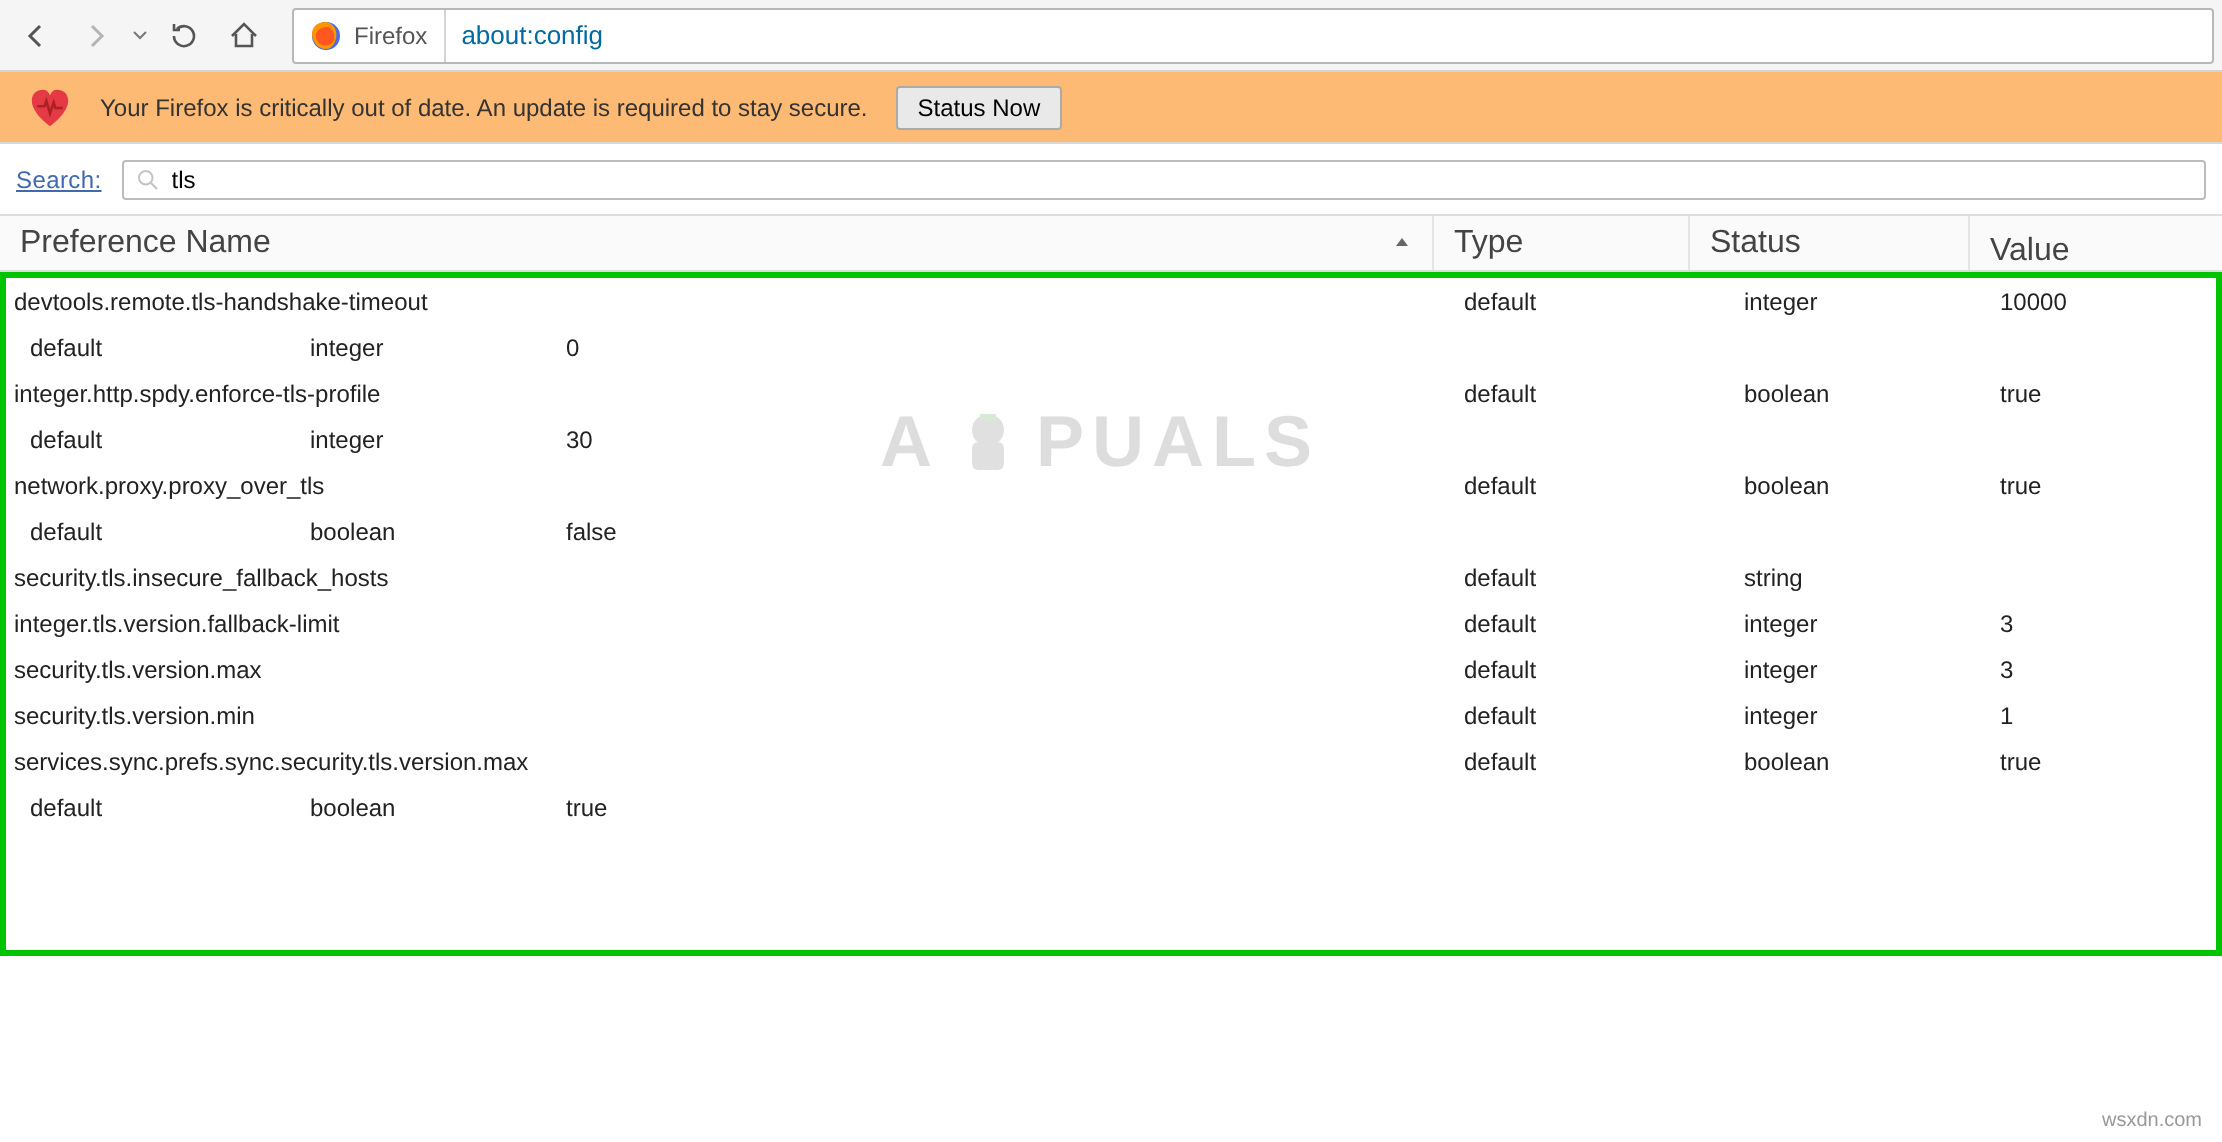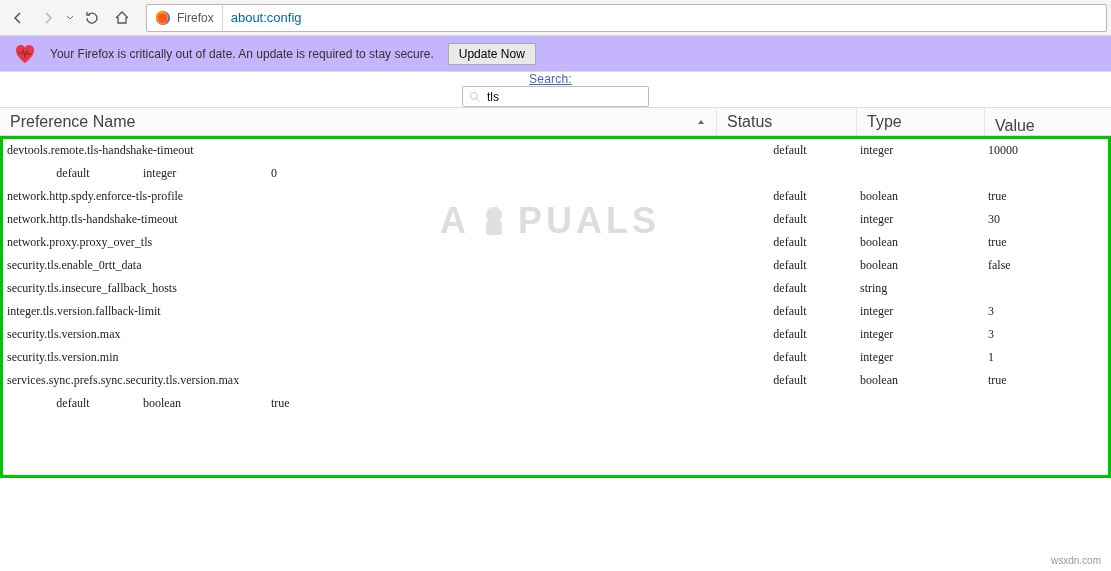--- a/index.html
+++ b/index.html
@@ -11,47 +11,47 @@
     .nav-btn svg { width: 16px; height: 16px; }
     .nav-btn.disabled svg { opacity: 0.4; }
     .dropdown-marker { width: 12px; height: 28px; display: flex; align-items: center; justify-content: center; }
     .urlbar-wrapper { display: flex; align-items: center; flex: 1; height: 28px; background: #fff; border: 1px solid #b8b8b8; border-radius: 2px; margin-left: 8px; }
     .identity { display: flex; align-items: center; border-right: 1px solid #d4d4d4; padding: 0 8px; height: 100%; gap: 6px; }
     .fx-icon { width: 16px; height: 16px; }
     .identity-text { font-size: 12px; color: #555; }
     .urlbar { border: none; outline: none; flex: 1; padding: 0 8px; font-size: 13px; color: #0369a1; }
     
     
-    .warning-bar { display: flex; align-items: center; height: 36px; background: #c4b5fd; border-bottom: 1px solid #d8d8d8; padding: 0 14px; gap: 14px; }
+    .warning-bar { display: flex; align-items: center; height: 36px; background: #fdba74; border-bottom: 1px solid #d8d8d8; padding: 0 14px; gap: 14px; }
     .heart { width: 22px; height: 20px; }
     .warning-text { font-size: 12px; color: #333; }
     .update-btn { background: #e9e9e9; border: 1px solid #aaa; border-radius: 2px; padding: 3px 10px; font-size: 12px; cursor: pointer; }
     
     
-    .search-row { display: flex; align-items: center; height: 36px; padding: 0 8px; background: #fff; border-bottom: 1px solid #ddd; flex-direction: column; }
+    .search-row { display: flex; align-items: center; height: 36px; padding: 0 8px; background: #fff; border-bottom: 1px solid #ddd; }
     .search-label { font-size: 12px; color: #4169b2; text-decoration: underline; margin-right: 10px; letter-spacing: 0.2px; }
-    .search-container { flex: 1; display: flex; align-items: center; border: 1px solid #bcbcbc; border-radius: 2px; height: 32px; padding: 0 6px; gap: 6px; }
+    .search-container { flex: 1; display: flex; align-items: center; border: 1px solid #bcbcbc; border-radius: 2px; height: 20px; padding: 0 6px; gap: 6px; }
     .search-container svg { width: 12px; height: 12px; opacity: 0.5; }
     .search-field { border: none; outline: none; flex: 1; font-size: 12px; }
     
     
     .table-header { display: flex; align-items: center; height: 28px; background: #fafafa; border-bottom: 1px solid #ddd; font-size: 16px; color: #444; }
     .th { padding: 0 10px; border-right: 1px solid #e4e4e4; display: flex; align-items: center; height: 100%; }
     .th.name { flex: 0 0 717px; }
     .th.status { flex: 0 0 140px; }
     .th.type { flex: 0 0 128px; }
     .th.value { flex: 1; border-right: none; align-items: flex-end; }
     .sort-arrow { margin-left: auto; }
     
     
     .outline { border: 3px solid #00c400; padding-bottom: 60px; }
     .row { display: flex; align-items: center; height: 23px; font-size: 12px; color: #222; }
-    .cell { padding: 0 0; font-family: Liberation Serif, serif; }
+    .cell { padding: 0 12px; }
     .cell.name { flex: 0 0 717px; padding-left: 4px; }
-    .cell.status { flex: 0 0 140px; text-align: center; }
+    .cell.status { flex: 0 0 140px; }
     .cell.type { flex: 0 0 128px; }
     .cell.value { flex: 1; }
     
     .watermark { position: absolute; left: 440px; top: 200px; font-size: 36px; font-weight: bold; color: rgba(120,120,120,0.25); letter-spacing: 4px; font-family: Arial, sans-serif; pointer-events: none; z-index: 5; display: flex; align-items: center; gap: 4px; }
     .wm-icon { width: 40px; height: 40px; opacity: 0.25; }
     
     .credit { position: fixed; right: 6px; bottom: 4px; font-size: 10px; color: #999; background: rgba(255,255,255,0.7); padding: 1px 4px; }
   </style>
 </head>
 <body>
@@ -94,21 +94,21 @@
     <input class="urlbar" type="text" value="about:config" style="">
   </div>
 </div>
 
 <div class="warning-bar">
   <svg class="heart" viewBox="0 0 24 22">
     <path d="M12 21 C 12 21 2 14 2 7 C 2 3 5 1 8 1 C 10 1 11 2 12 4 C 13 2 14 1 16 1 C 19 1 22 3 22 7 C 22 14 12 21 12 21 Z" fill="#e63946"></path>
     <path d="M5 10 L9 10 L10 7 L12 14 L14 8 L15 11 L19 11" stroke="#a22" stroke-width="1.4" fill="none"></path>
   </svg>
   <span class="warning-text">Your Firefox is critically out of date. An update is required to stay secure.</span>
-  <button class="update-btn">Update Now</button>
+  <button class="update-btn">Status Now</button>
 </div>
 
 <div class="search-row">
   <span class="search-label">Search:</span>
   <div class="search-container">
     <svg viewBox="0 0 16 16">
         <circle cx="6.5" cy="6.5" r="4.5" stroke="#888" stroke-width="1.3" fill="none"></circle>
         <line x1="10" y1="10" x2="14" y2="14" stroke="#888" stroke-width="1.3"></line>
       </svg>
     <input class="search-field" type="text" value="tls" style="">
@@ -117,64 +117,62 @@
 
 <div class="table-header">
   <div class="th name">
     <span>Preference Name</span>
     <span class="sort-arrow">
       <svg width="10" height="10" viewBox="0 0 10 10">
           <path d="M2 7 L5 3 L8 7 Z" fill="#666"></path>
         </svg>
     </span>
   </div>
+  <div class="th type">
+    <span>Type</span>
+  </div>
   <div class="th status">
     <span>Status</span>
   </div>
-  <div class="th type">
-    <span>Type</span>
-  </div>
   <div class="th value">
     <span>Value</span>
   </div>
 </div>
 
 <div class="outline">
   <div id="rows">
       <div class="row">
         <div class="cell name">devtools.remote.tls-handshake-timeout</div>
         <div class="cell status">default</div>
         <div class="cell type">integer</div>
         <div class="cell value">10000</div>
       </div>
       <div class="row">
         <div class="cell status">default</div>
         <div class="cell type">integer</div>
         <div class="cell value">0</div>
       </div>
       <div class="row">
-        <div class="cell name">network.http.spdy.enforce-tls-profile</div>
-        <div class="cell status">default</div>
-        <div class="cell type">boolean</div>
-        <div class="cell value">true</div>
-      </div>
-      <div class="row">
-        <div class="cell name">network.http.tls-handshake-timeout</div>
+        <div class="cell name">integer.http.spdy.enforce-tls-profile</div>
+        <div class="cell status">default</div>
+        <div class="cell type">boolean</div>
+        <div class="cell value">true</div>
+      </div>
+      <div class="row">
         <div class="cell status">default</div>
         <div class="cell type">integer</div>
         <div class="cell value">30</div>
       </div>
       <div class="row">
         <div class="cell name">network.proxy.proxy_over_tls</div>
         <div class="cell status">default</div>
         <div class="cell type">boolean</div>
         <div class="cell value">true</div>
       </div>
       <div class="row">
-        <div class="cell name">security.tls.enable_0rtt_data</div>
         <div class="cell status">default</div>
         <div class="cell type">boolean</div>
         <div class="cell value">false</div>
       </div>
       <div class="row">
         <div class="cell name">security.tls.insecure_fallback_hosts</div>
         <div class="cell status">default</div>
         <div class="cell type">string</div>
         <div class="cell value"></div>
       </div>

